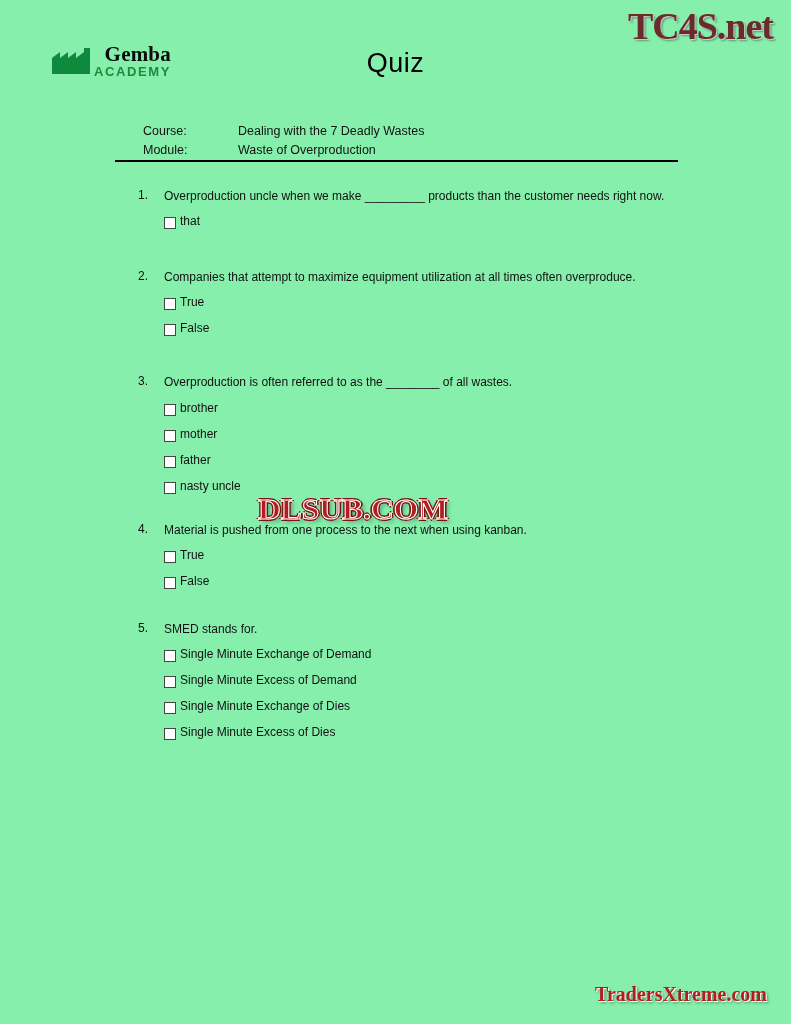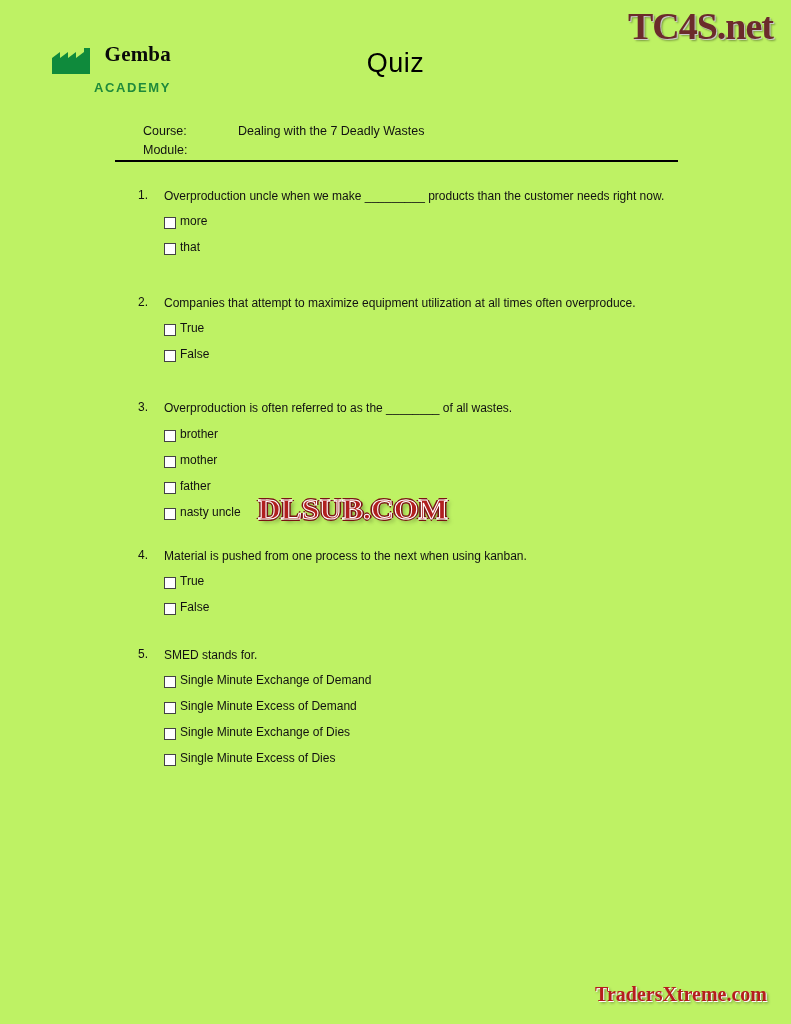--- a/index.html
+++ b/index.html
@@ -11,21 +11,21 @@
     height: 1024px;
     background: #ffffff;
     font-family: "Liberation Sans", sans-serif;
     position: relative;
     overflow: hidden;
   }
 
   .page {
     position: absolute;
     inset: 0;
-    background: #bef264;
+    background: #86efac;
   }
 
   
   .tc4s {
     position: absolute;
     top: 4px;
     right: 18px;
     font-family: "Liberation Serif", serif;
     font-weight: bold;
     font-size: 38px;
@@ -69,21 +69,21 @@
     font-size: 21px;
     color: #0a0a0a;
     letter-spacing: 0.2px;
   }
   .logo-academy {
     font-family: "Liberation Sans", sans-serif;
     font-weight: bold;
     font-size: 13px;
     color: #1f8a3b;
     letter-spacing: 1.6px;
-    margin-top: 16px;
+    margin-top: 0;
   }
   .quiz-title {
     position: absolute;
     left: 0;
     top: 10px;
     width: 791px;
     text-align: center;
     font-family: "Liberation Sans", sans-serif;
     font-weight: normal;
     font-size: 27px;
@@ -231,36 +231,33 @@
     <div class="quiz-title">Quiz</div>
   </div>
 
   <div class="meta">
     <div class="meta-row">
       <div class="meta-label">Course:</div>
       <div class="meta-value">Dealing with the 7 Deadly Wastes</div>
     </div>
     <div class="meta-row">
       <div class="meta-label">Module:</div>
+      <div class="meta-value">Waste of Overproduction</div>
     </div>
   </div>
   <div class="meta-rule"></div>
 
   <div class="questions">
 
     <div class="q q1">
       <div class="q-num">1.</div>
       <div class="q-text">Overproduction uncle when we make _________ products than the customer needs right now.</div>
       <div class="options">
         <div class="opt">
           <span class="checkbox"></span>
-          <span class="opt-label">more</span>
-        </div>
-        <div class="opt">
-          <span class="checkbox"></span>
           <span class="opt-label">that</span>
         </div>
       </div>
     </div>
 
     <div class="q q2">
       <div class="q-num">2.</div>
       <div class="q-text">Companies that attempt to maximize equipment utilization at all times often overproduce.</div>
       <div class="options">
         <div class="opt">

